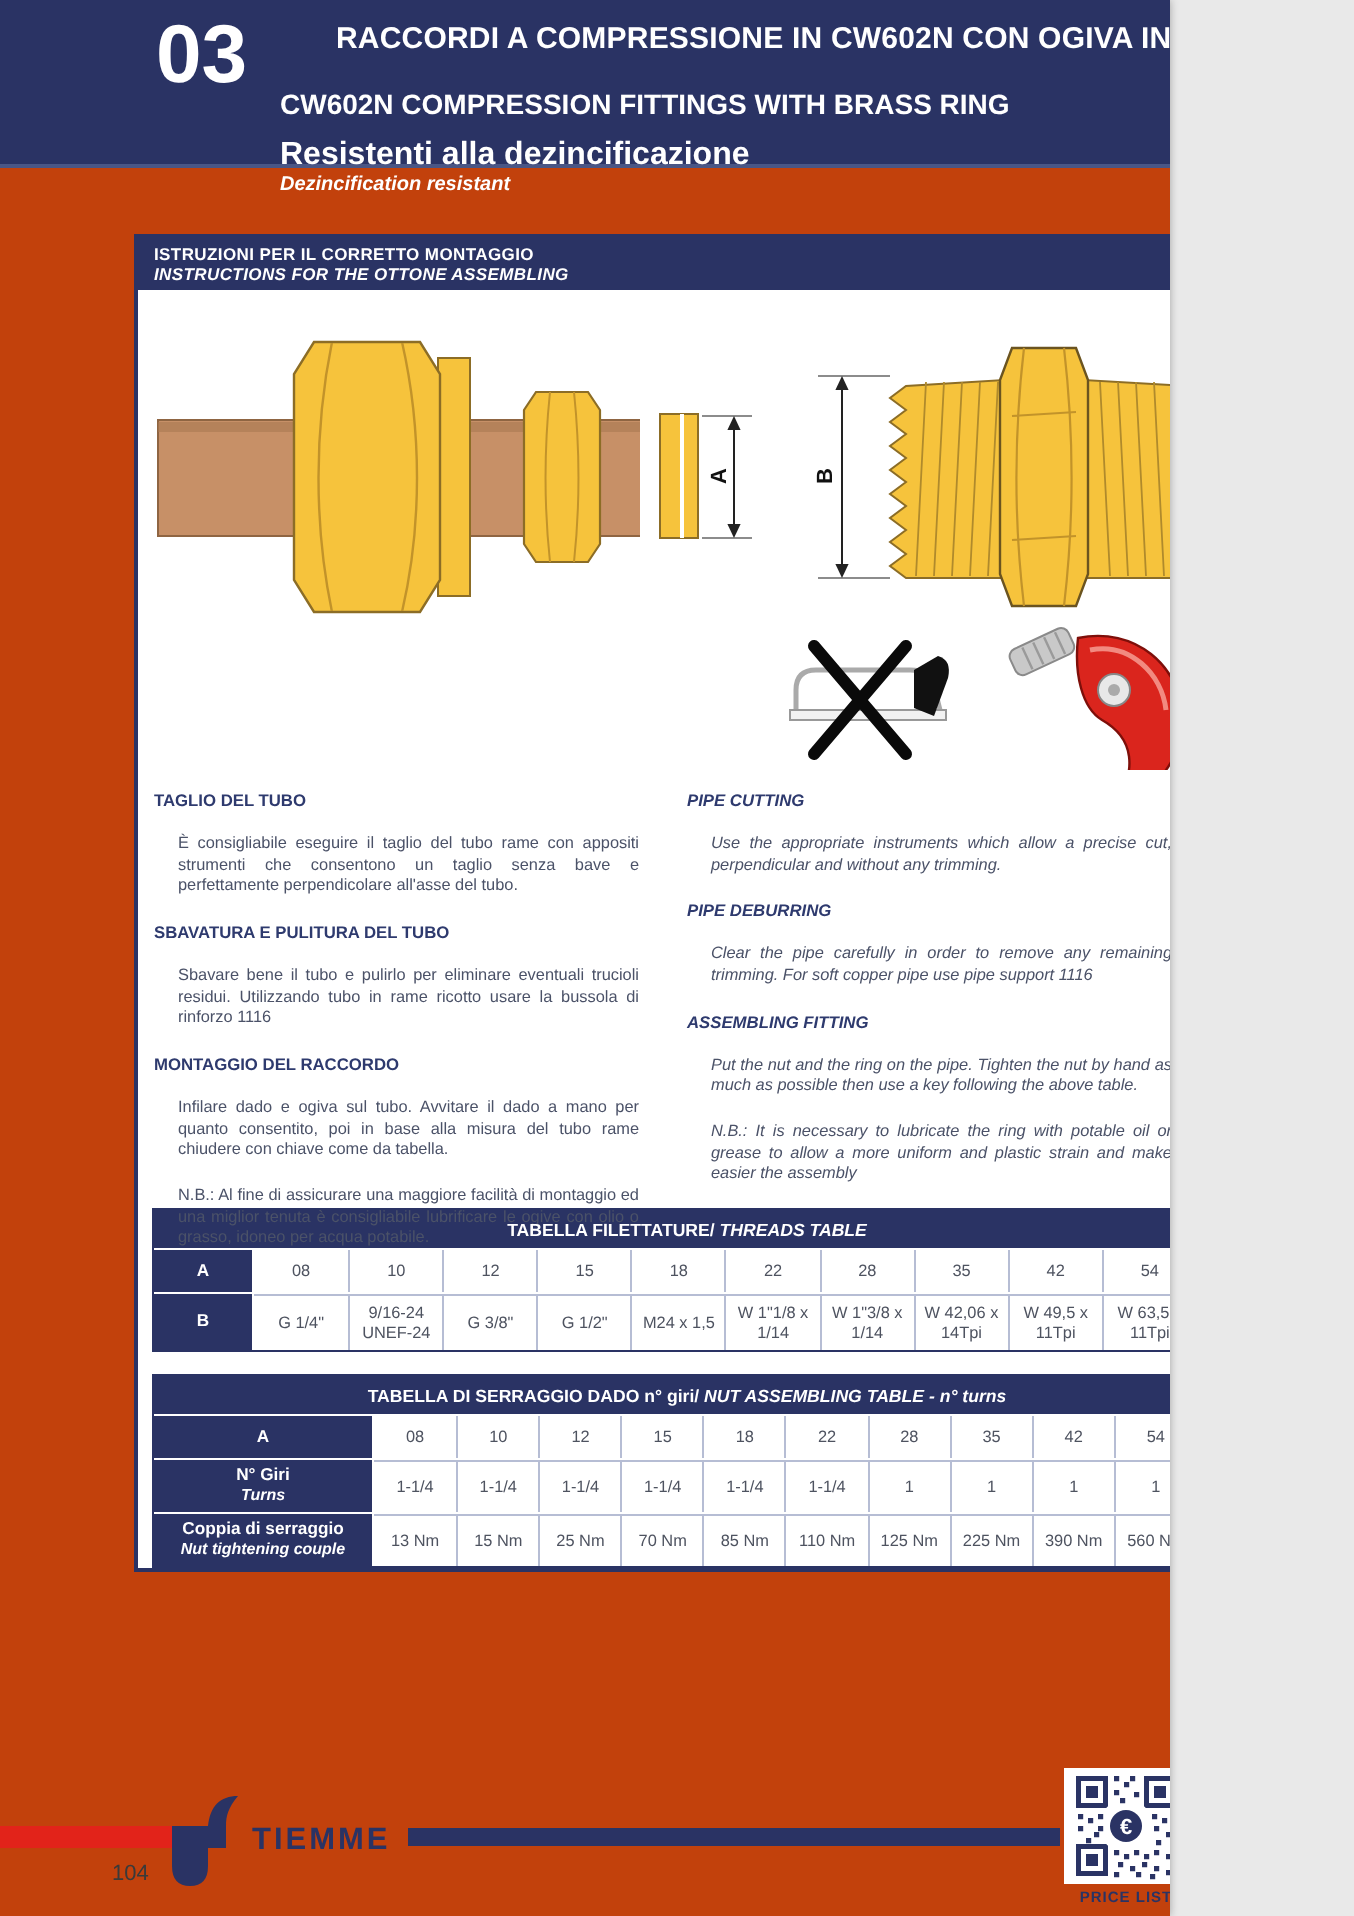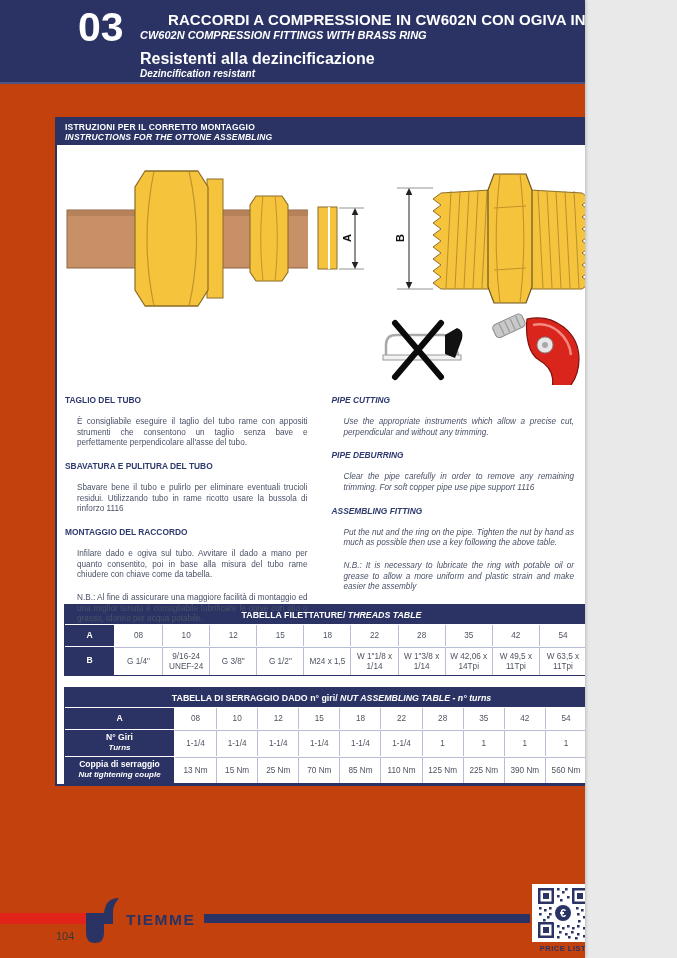--- a/index.html
+++ b/index.html
@@ -4,25 +4,25 @@
 <style>
   html,body{margin:0;padding:0;background:#e9e9e9;}
   .page{position:relative;width:585px;height:958px;background:#c2410c;overflow:hidden;
         font-family:"Liberation Sans",sans-serif;box-shadow:0 0 4px rgba(0,0,0,.3);}
   
   .header{position:absolute;left:0;top:0;width:677px;height:82px;background:#2a3364;
           border-bottom:2px solid #4a5685;}
   .secnum{position:absolute;left:78px;top:4px;font-size:41px;font-weight:bold;color:#fff;}
   .htitles{position:absolute;left:140px;top:11px;color:#fff;}
   .title-it{font-size:15px;font-weight:bold;letter-spacing:.1px;margin-left:28px;}
-  .title-en{font-size:11px;font-weight:bold;font-style:italic;margin-top:1px;}
+  .title-en{font-size:14px;font-weight:bold;margin-top:16px;}
   .sub-it{font-size:16px;font-weight:bold;margin-top:9px;}
   .sub-en{font-size:10px;font-weight:bold;font-style:italic;}
   
-  .ibox{position:absolute;left:55px;top:117px;width:541px;height:669px;background:#fff;
+  .ibox{position:absolute;left:67px;top:117px;width:541px;height:669px;background:#fff;
         border:2px solid #2a3364;box-sizing:border-box;}
   .ibox-titlebar{height:26px;background:#2a3364;color:#fff;padding:3px 0 0 8px;
                  box-sizing:border-box;line-height:1.2;}
   .ibox-t1{font-size:8.5px;font-weight:bold;letter-spacing:.2px;}
   .ibox-t2{font-size:8.5px;font-weight:bold;font-style:italic;letter-spacing:.2px;}
   .diagram{display:block;width:537px;height:240px;}
   
   .cols{display:flex;gap:12px;padding:2px 8px 0 8px;height:212px;box-sizing:border-box;}
   .col{flex:1;min-width:0;}
   .col h4{margin:8px 0 1px 0;font-size:8.4px;color:#2e3a6e;font-weight:bold;}

